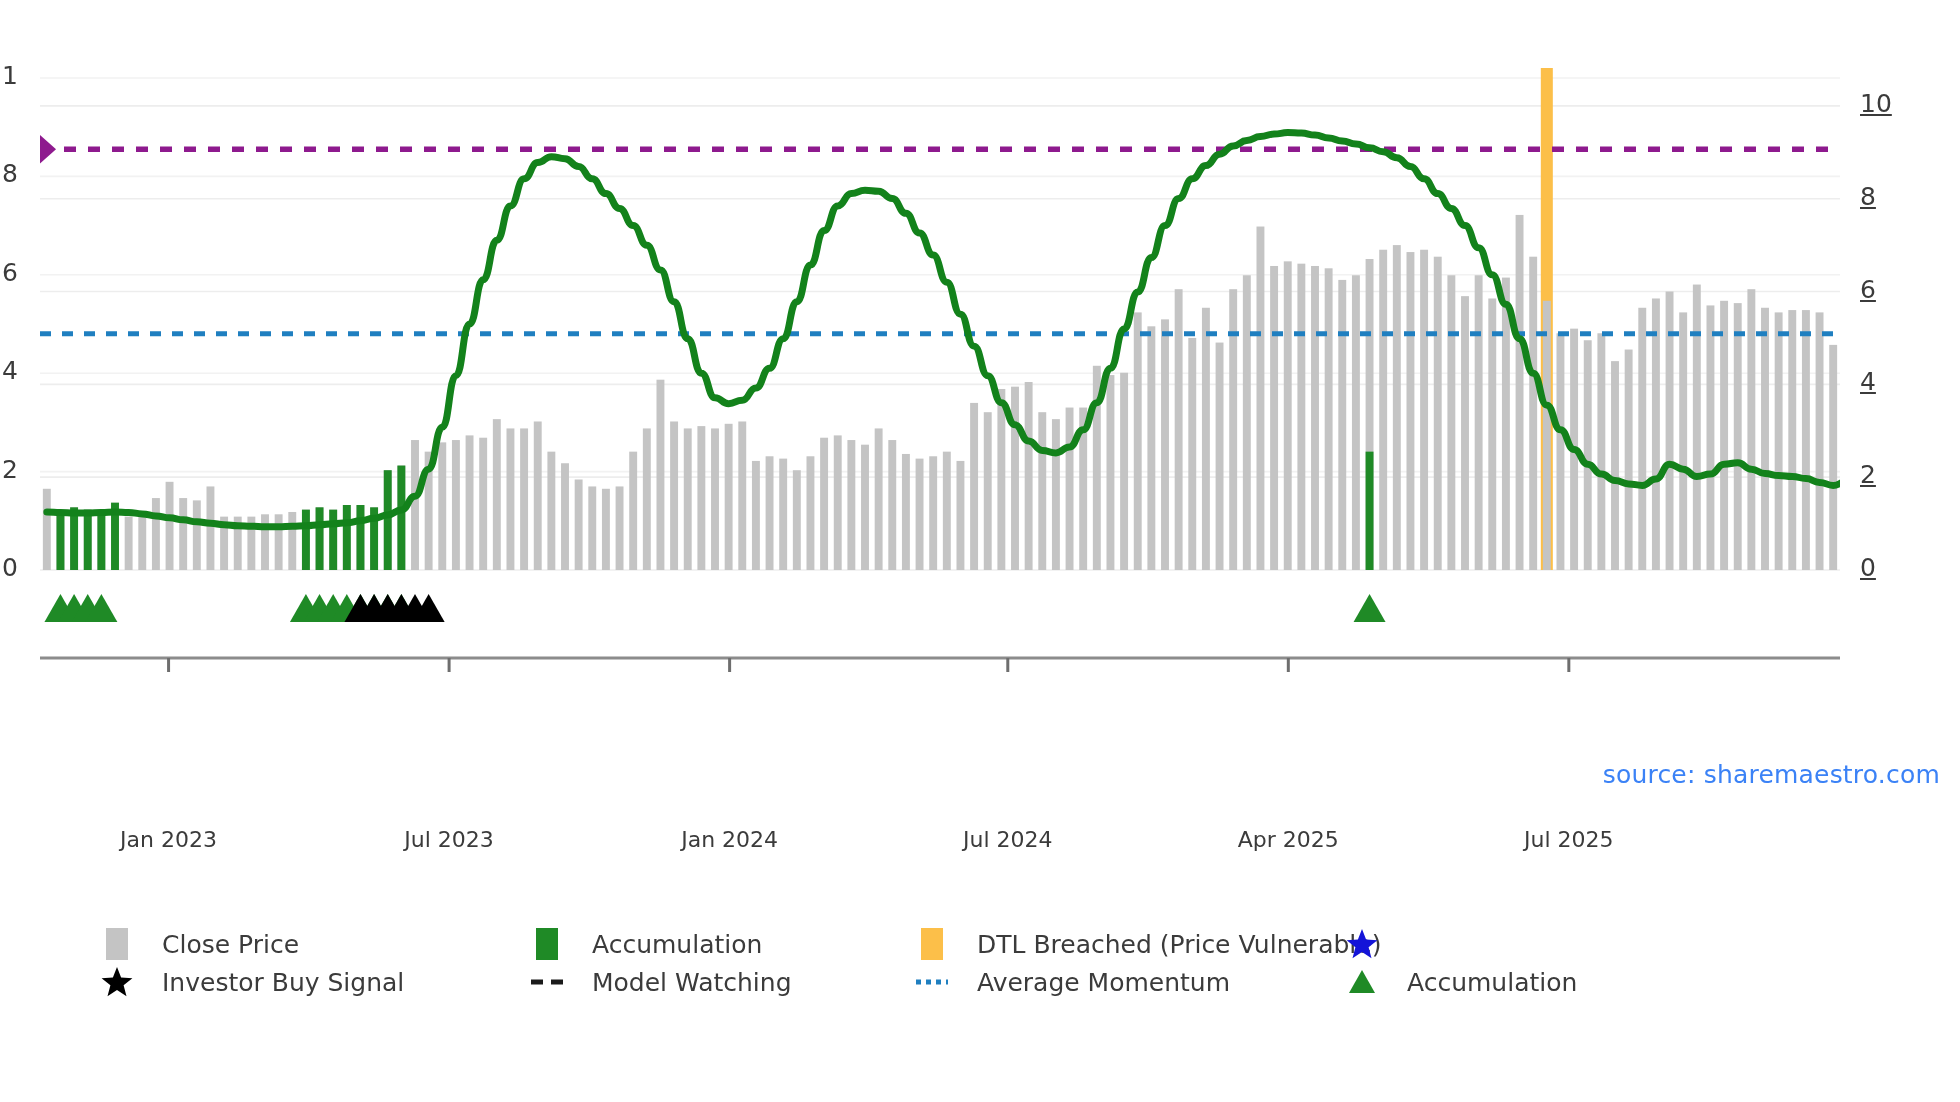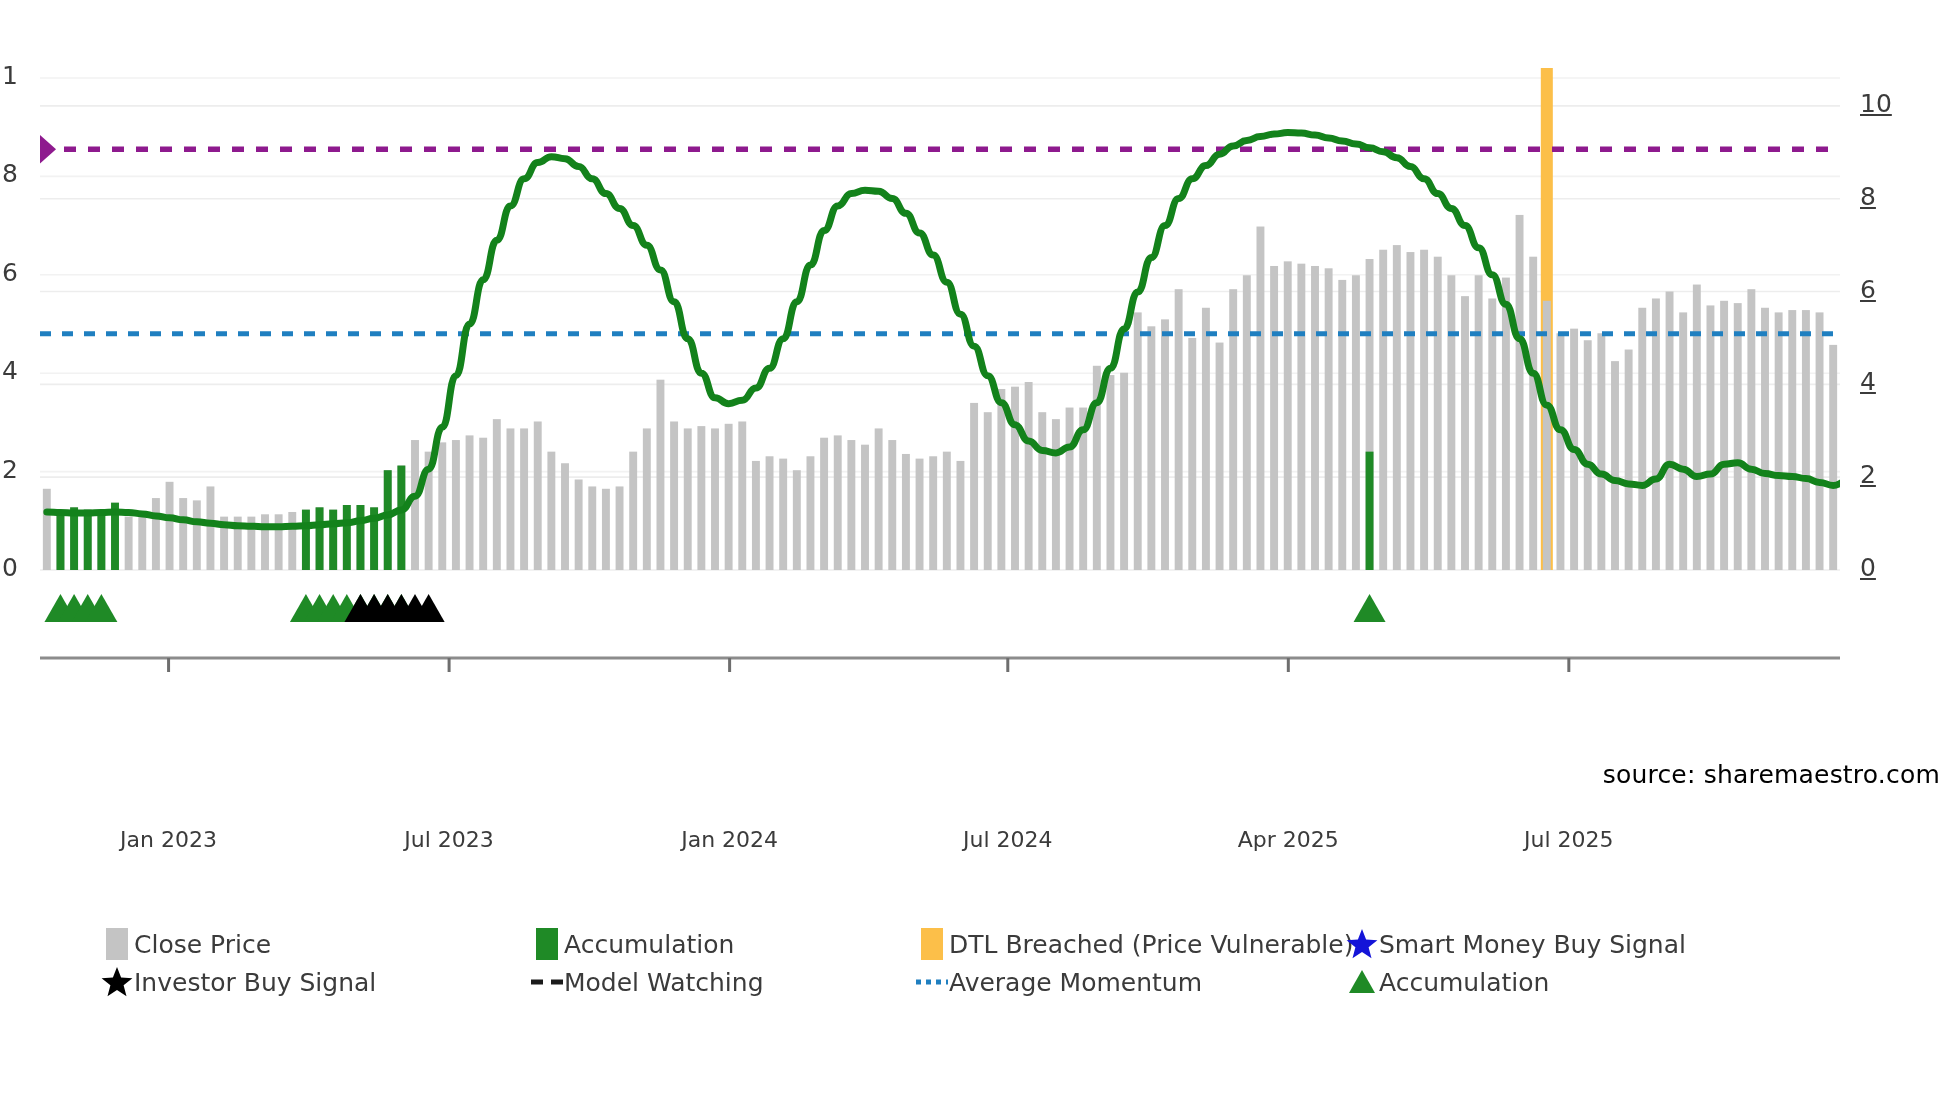--- a/index.html
+++ b/index.html
@@ -52,38 +52,38 @@
     text-align: center;
     width: 200px;
     font-size: 22px;
   }
   
   #source-note {
     position: absolute;
     right: 20px;
     top: 760px;
     font-size: 25px;
-    color: #000000;
+    color: #3b82f6;
     letter-spacing: 0.2px;
   }
   
   #legend {
     position: absolute;
     left: 100px;
     top: 925px;
     width: 1840px;
     display: grid;
     grid-template-columns: 430px 385px 430px 430px;
     grid-auto-rows: 38px;
     align-items: center;
   }
   .legend-item {
     display: flex;
     align-items: center;
-    gap: 0;
+    gap: 28px;
     height: 38px;
   }
   .legend-label {
     font-size: 25px;
     color: #3b3b3b;
     white-space: nowrap;
   }
   .swatch {
     width: 34px;
     height: 34px;
@@ -371,21 +371,20 @@
           <span class="sw-rect" style="background: rgb(252, 191, 73);"></span>
         </span>
         <span class="legend-label">DTL Breached (Price Vulnerable)</span>
       </div>
       <div class="legend-item">
         <span class="swatch">
           <svg class="sw-glyph" width="34" height="34" viewBox="0 0 34 34">
             <path d="M17 2 L21.1 12.6 L32.4 13.2 L23.6 20.3 L26.5 31.2 L17 25 L7.5 31.2 L10.4 20.3 L1.6 13.2 L12.9 12.6 Z" fill="#1414d8"></path>
           </svg>
         </span>
-        <span class="legend-label">Smart Money Buy Signal</span>
       </div>
       <div class="legend-item">
         <span class="swatch">
           <svg class="sw-glyph" width="34" height="34" viewBox="0 0 34 34">
             <path d="M17 2 L21.1 12.6 L32.4 13.2 L23.6 20.3 L26.5 31.2 L17 25 L7.5 31.2 L10.4 20.3 L1.6 13.2 L12.9 12.6 Z" fill="#000000"></path>
           </svg>
         </span>
         <span class="legend-label">Investor Buy Signal</span>
       </div>
       <div class="legend-item">

